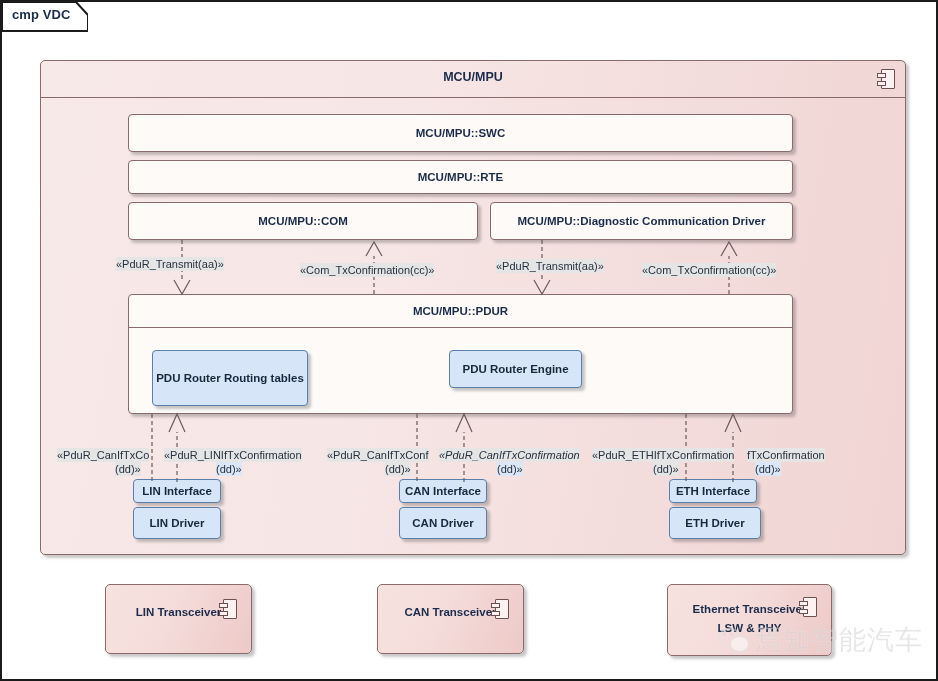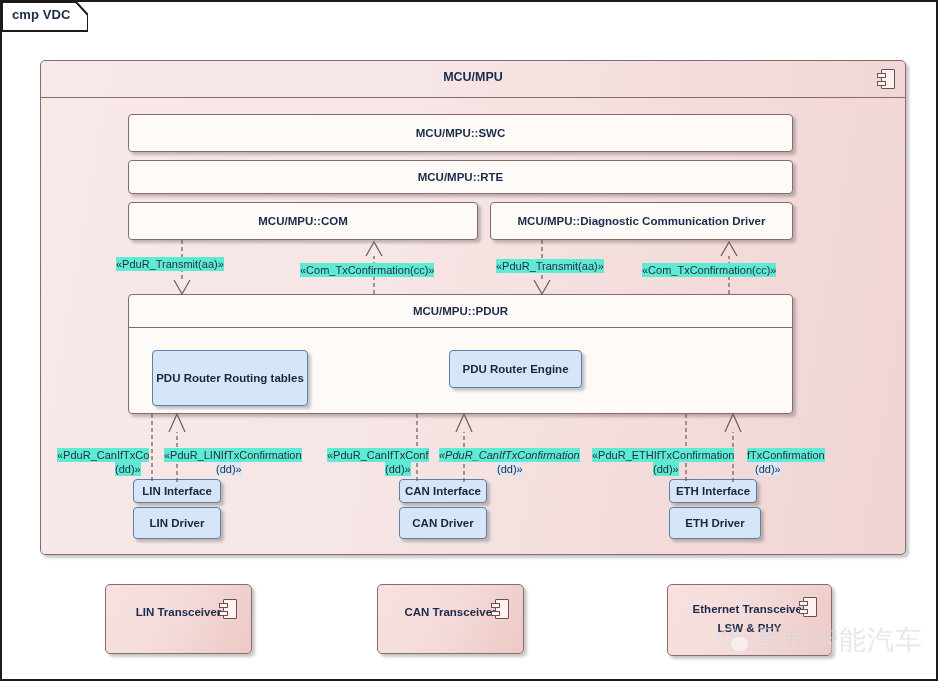--- a/index.html
+++ b/index.html
@@ -99,21 +99,21 @@
   }
   .transceiver .tlabel .l2{display:block;}
 
   
   #wires{position:absolute;left:0;top:0;width:938px;height:681px;pointer-events:none;}
 
   
   .stereo{
     position:absolute;
     font-size:11px;color:#26323f;
-    background:#5eead4;
+    background:#e5e5e5;
     white-space:nowrap;
     line-height:14px;
   }
   .stereo.b{background:#dbe7f6;}
 
   
   #watermark{
     position:absolute;left:716px;top:620px;
     display:flex;align-items:center;gap:7px;
     opacity:.55;

